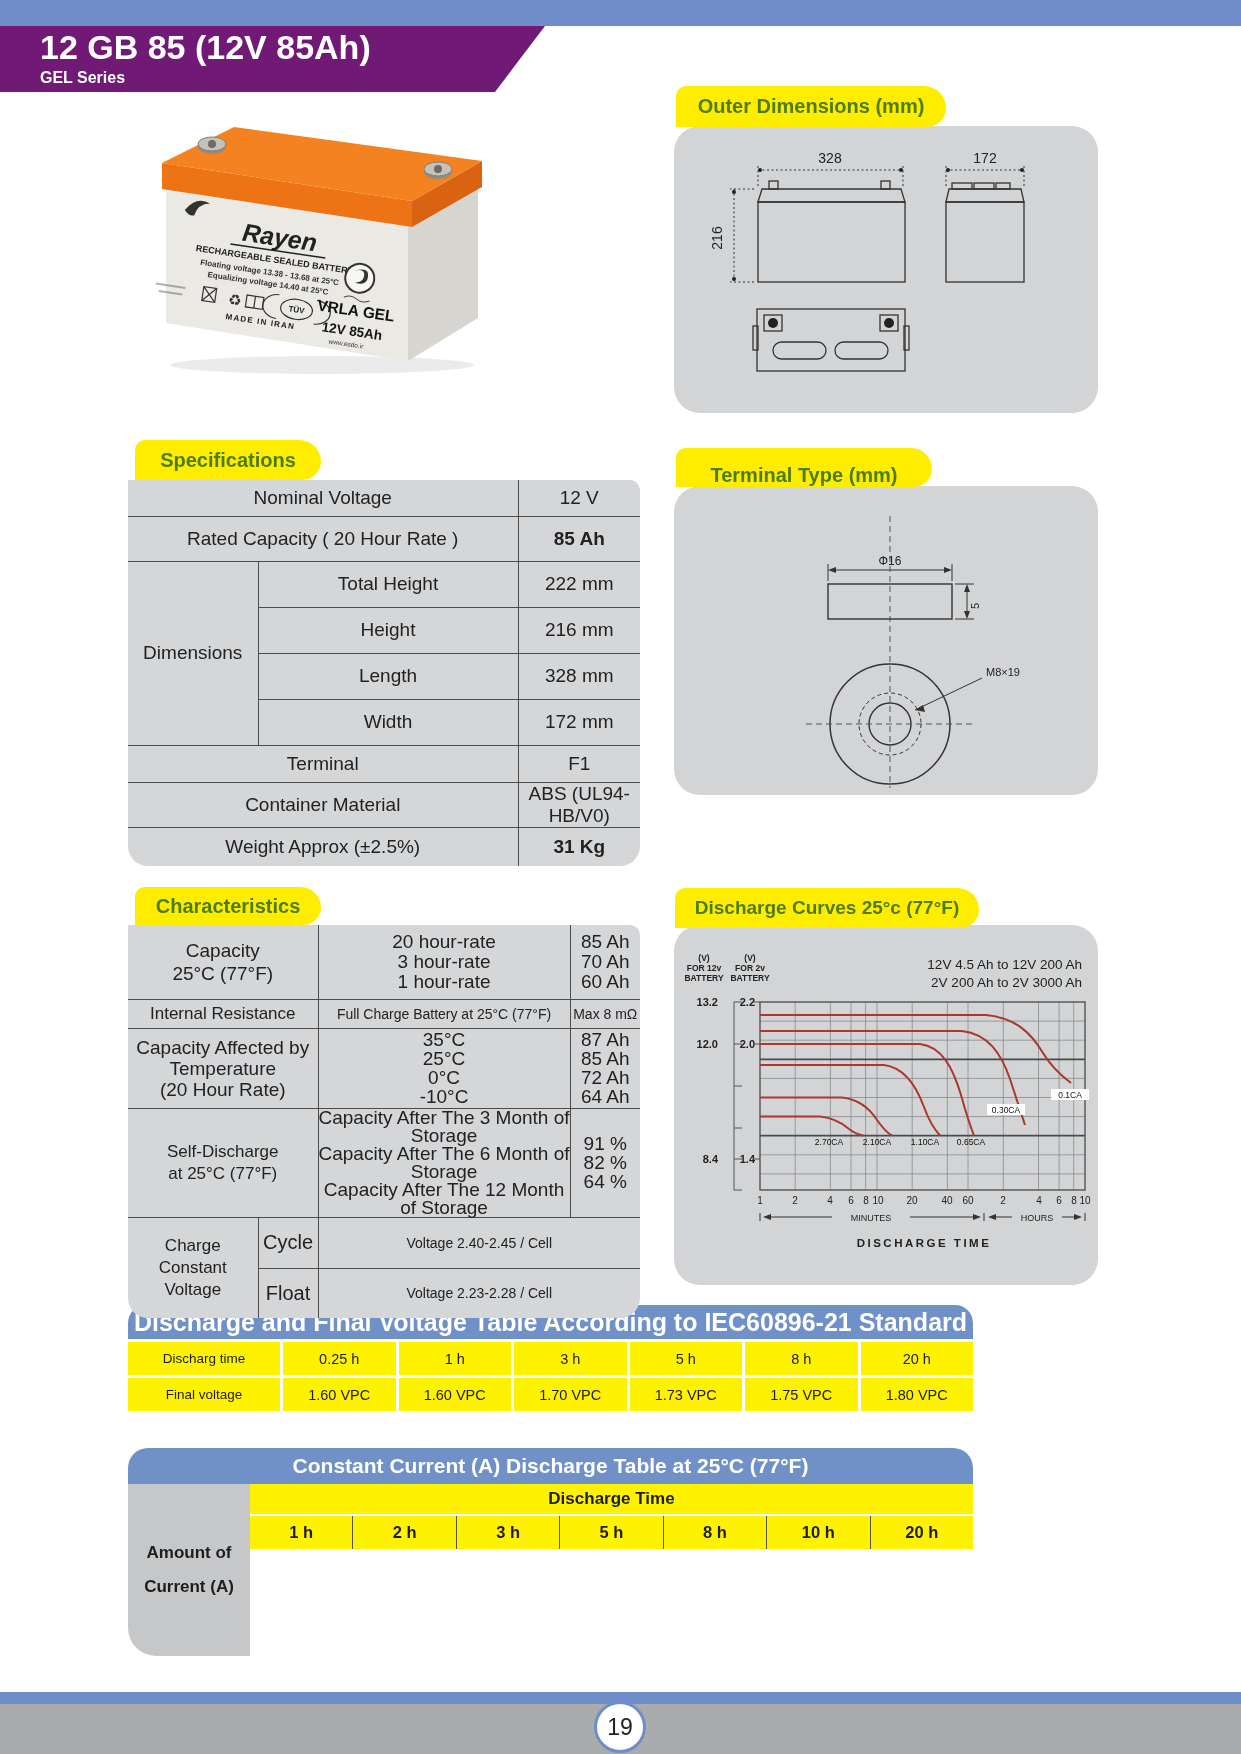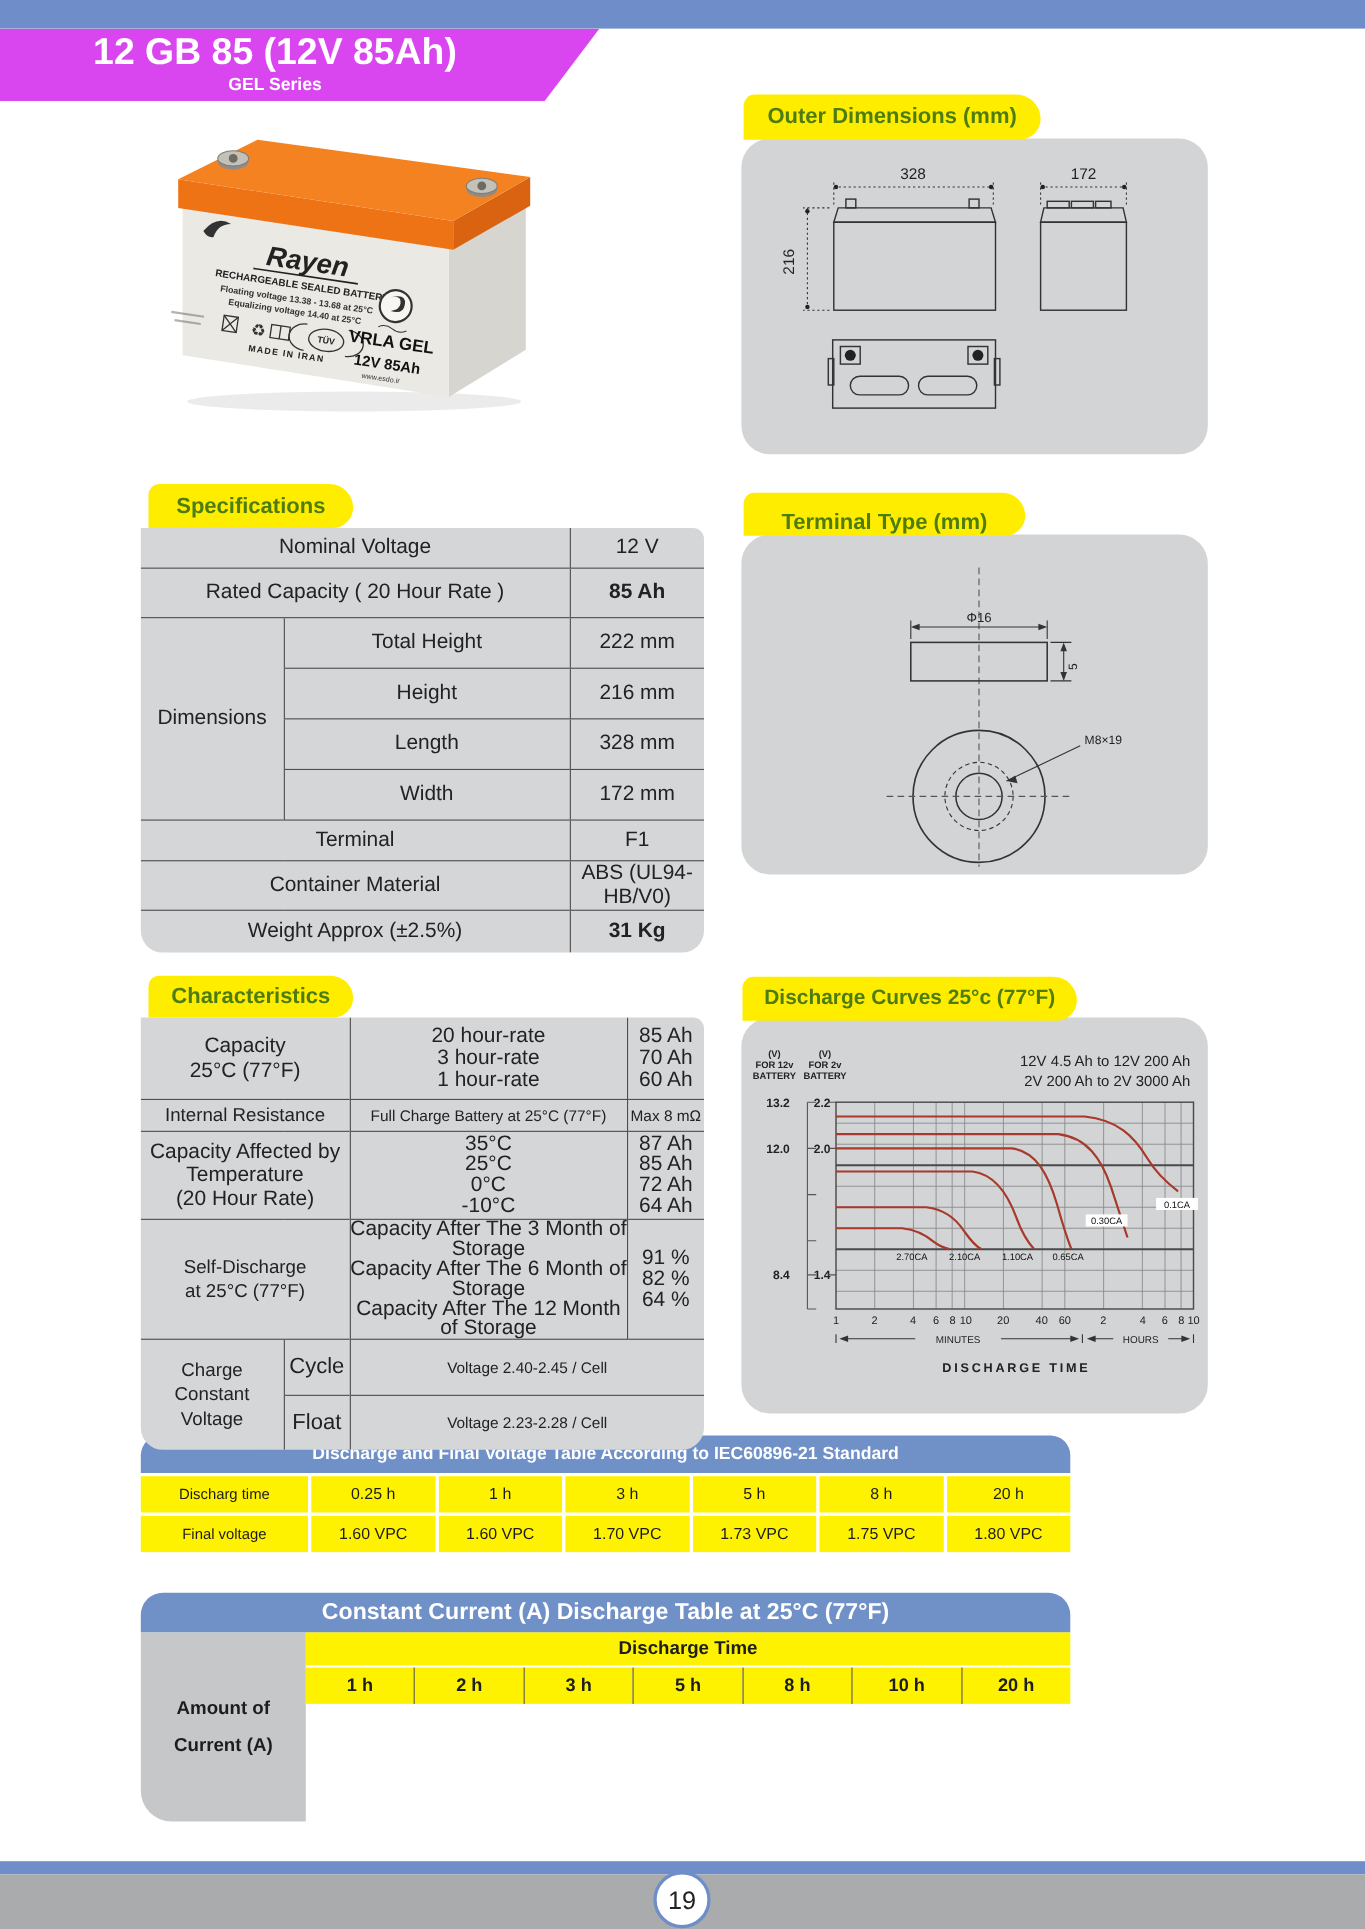--- a/index.html
+++ b/index.html
@@ -1,22 +1,22 @@
 <!DOCTYPE html>
 <html><head>
 <meta charset="utf-8">
 <style>
   html,body{margin:0;padding:0;background:#fff;}
   body{font-family:"Liberation Sans",sans-serif;color:#1d1d1d;}
   .page{position:relative;width:1241px;height:1754px;background:#fff;overflow:hidden;}
   .abs{position:absolute;}
   
   .top-bar{left:0;top:0;width:1241px;height:26px;background:#6f8ec9;}
-  .title-band{left:0;top:26px;width:545px;height:66px;background:#d946ef;
-    clip-path:polygon(0 0,545px 0,495px 100%,0 100%);color:#fff;text-align:center;}
+  .title-band{left:0;top:26px;width:545px;height:66px;background:#701a75;
+    clip-path:polygon(0 0,545px 0,495px 100%,0 100%);color:#fff;text-align:left;padding-left:40px;}
   .title-band .t1{font-size:34px;font-weight:bold;line-height:38px;margin-top:2px;width:500px;}
   .title-band .t2{font-size:16px;font-weight:bold;line-height:24px;width:500px;}
   
   .tab{position:absolute;background:#ffed00;border-radius:14px 30px 26px 0;
     display:flex;align-items:center;justify-content:center;font-weight:bold;font-size:20px;color:#4d7c0f;z-index:3;}
   
   .panel{position:absolute;background:#d3d4d6;border-radius:26px;z-index:1;}
   
   .gtable-wrap{position:absolute;background:#d5d6d8;border-radius:0 10px 20px 20px;overflow:hidden;z-index:2;}
   table.gtable{border-collapse:collapse;table-layout:fixed;width:100%;}
@@ -27,29 +27,29 @@
   .sm{font-size:14.5px;}
   .line15{line-height:20px;font-size:15.5px;}
   .line13{line-height:20px;font-size:13px;}
   .line14{line-height:19px;font-size:14px;}
   .line13b{line-height:19px;font-size:13px;}
   .cond12{line-height:18px;font-size:12.5px;}
   .lbl18{font-size:18px;line-height:23px;}
   .lbl16{font-size:16.5px;line-height:21px;}
   
   .iec-header{position:absolute;background:#7090c8;border-radius:18px 18px 0 0;color:#fff;font-weight:bold;
-    font-size:16px;display:flex;align-items:center;justify-content:center;}
+    font-size:25px;display:flex;align-items:center;justify-content:center;}
   .iec-grid{position:absolute;display:grid;grid-template-columns:152px repeat(6,1fr);gap:3px;}
   .iec-cell{background:#fff200;display:flex;align-items:center;justify-content:center;height:33px;font-size:14.5px;text-align:center;}
   .iec-cell.lab{font-size:13.5px;}
   
   .cc-header{position:absolute;background:#7090c8;border-radius:20px 20px 0 0;color:#fff;font-weight:bold;
     font-size:21px;display:flex;align-items:center;justify-content:center;}
   .cc-body{position:absolute;display:flex;}
-  .cc-label{width:150px;background:#c6c7c9;border-radius:0 0 0 28px;display:flex;flex-direction:column;
+  .cc-label{width:122px;background:#c6c7c9;border-radius:0 0 0 28px;display:flex;flex-direction:column;
     justify-content:center;text-align:center;font-weight:bold;font-size:17px;gap:14px;}
   .cc-right{flex:1;display:flex;flex-direction:column;}
   .cc-band{height:30px;background:#fff200;display:flex;align-items:center;justify-content:center;
     font-weight:bold;font-size:17px;margin-bottom:2px;}
   .cc-times{display:flex;height:33px;}
   .cc-time{flex:1;background:#fff200;border-left:1px solid #555;display:flex;align-items:center;justify-content:center;font-weight:bold;font-size:16.5px;}
   .cc-time:first-child{border-left:none;}
   .cc-values{display:flex;flex:1;}
   .cc-val{flex:1;background:#8dd8f8;border-left:1px solid #555;display:flex;align-items:center;justify-content:center;font-size:31px;color:#111;}
   .cc-val:first-child{border-left:none;}

